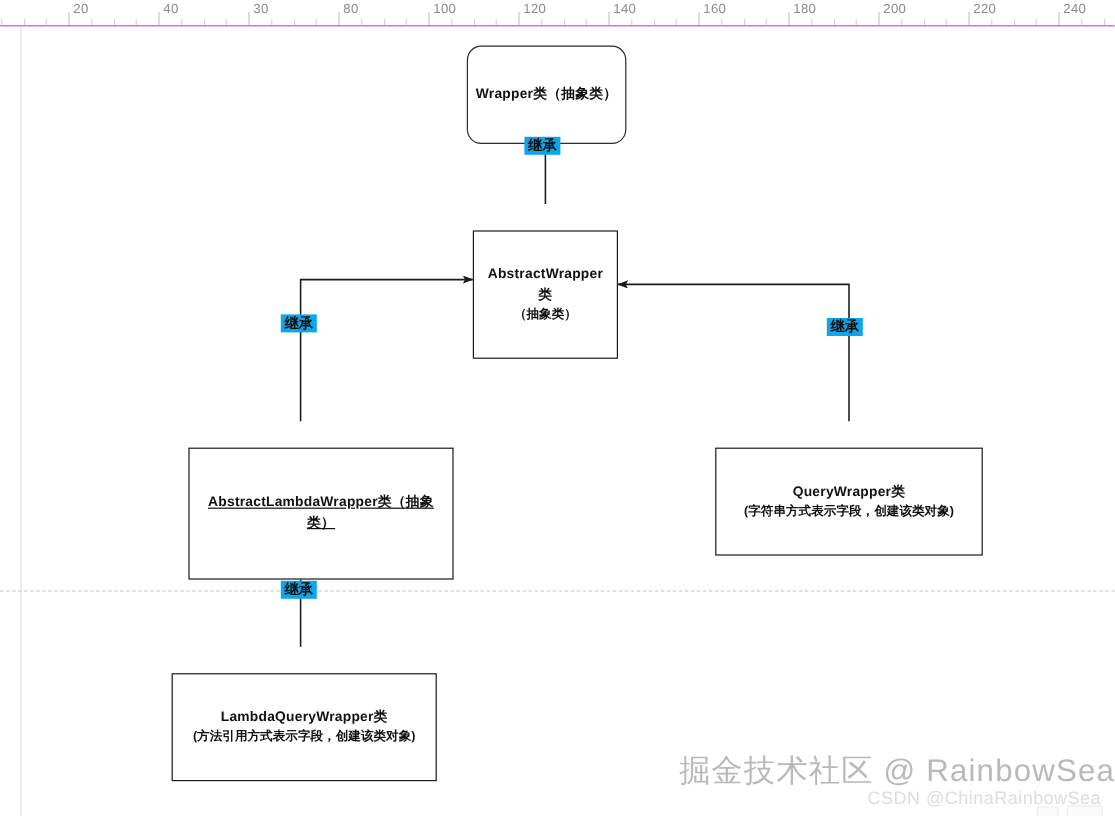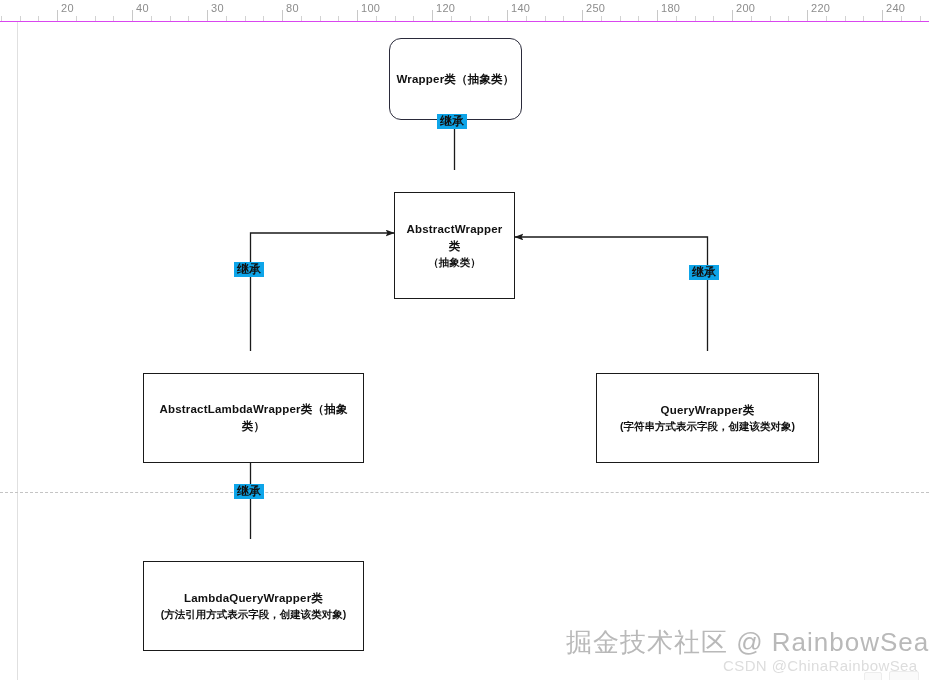--- a/index.html
+++ b/index.html
@@ -144,21 +144,21 @@
       <div class="ruler-label" style="left: 211px;">30</div>
       <div class="ruler-tick major" style="left: 282px;"></div>
       <div class="ruler-label" style="left: 286px;">80</div>
       <div class="ruler-tick major" style="left: 357px;"></div>
       <div class="ruler-label" style="left: 361px;">100</div>
       <div class="ruler-tick major" style="left: 432px;"></div>
       <div class="ruler-label" style="left: 436px;">120</div>
       <div class="ruler-tick major" style="left: 507px;"></div>
       <div class="ruler-label" style="left: 511px;">140</div>
       <div class="ruler-tick major" style="left: 582px;"></div>
-      <div class="ruler-label" style="left: 586px;">250</div>
+      <div class="ruler-label" style="left: 586px;">160</div>
       <div class="ruler-tick major" style="left: 657px;"></div>
       <div class="ruler-label" style="left: 661px;">180</div>
       <div class="ruler-tick major" style="left: 732px;"></div>
       <div class="ruler-label" style="left: 736px;">200</div>
       <div class="ruler-tick major" style="left: 807px;"></div>
       <div class="ruler-label" style="left: 811px;">220</div>
       <div class="ruler-tick major" style="left: 882px;"></div>
       <div class="ruler-label" style="left: 886px;">240</div>
       <div class="ruler-tick minor" style="left: 1px;"></div>
       <div class="ruler-tick minor" style="left: 20px;"></div>
@@ -224,21 +224,21 @@
           <div class="node-text">
             <div class="node-title">Wrapper类（抽象类）</div>
           </div>
         </div>
         <div class="node" style="left: 394px; top: 170px; width: 121px; height: 107px;">
           <div class="node-text">
             <div class="node-title">AbstractWrapper类</div>
             <div class="node-sub">（抽象类）</div>
           </div>
         </div>
-        <div class="node" style="left: 143px; top: 351px; width: 221px; height: 90px;">
+        <div class="node" style="left: 157px; top: 351px; width: 221px; height: 110px; text-decoration: underline;">
           <div class="node-text">
             <div class="node-title">AbstractLambdaWrapper类（抽象类）</div>
           </div>
         </div>
         <div class="node" style="left: 596px; top: 351px; width: 223px; height: 90px;">
           <div class="node-text">
             <div class="node-title">QueryWrapper类</div>
             <div class="node-sub">(字符串方式表示字段，创建该类对象)</div>
           </div>
         </div>

